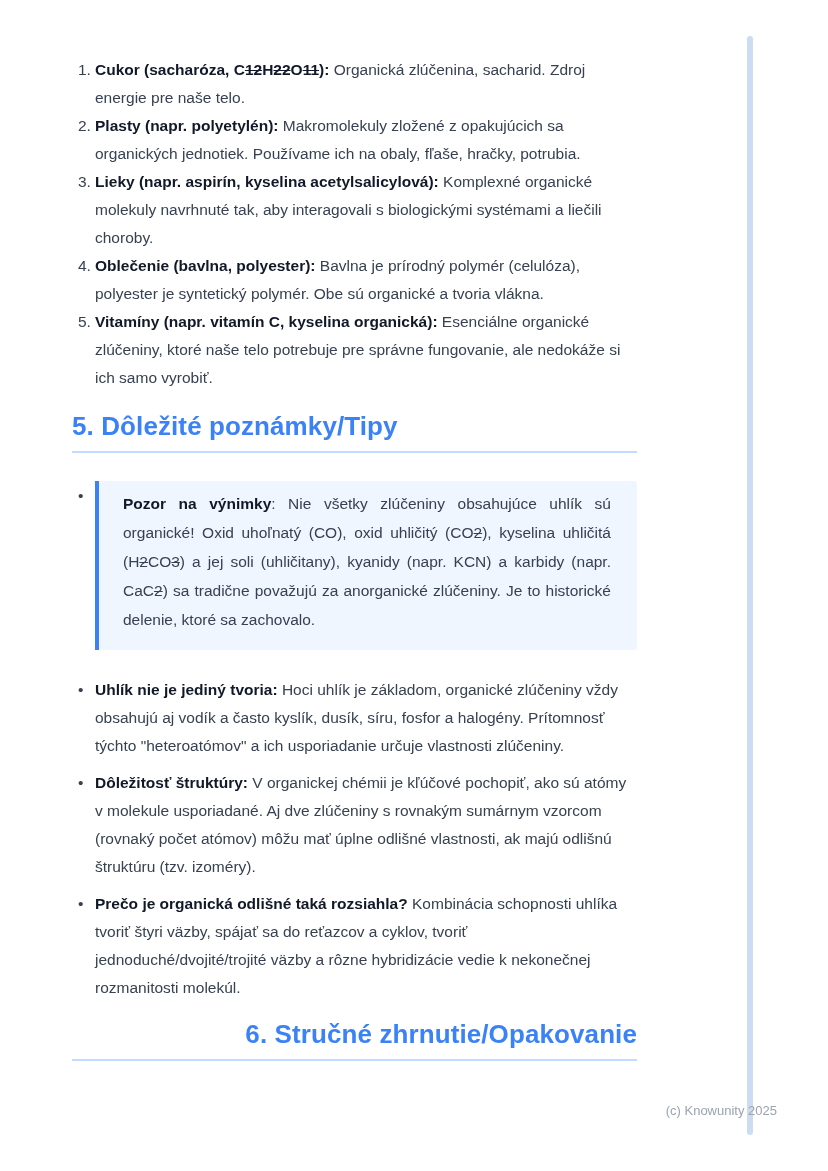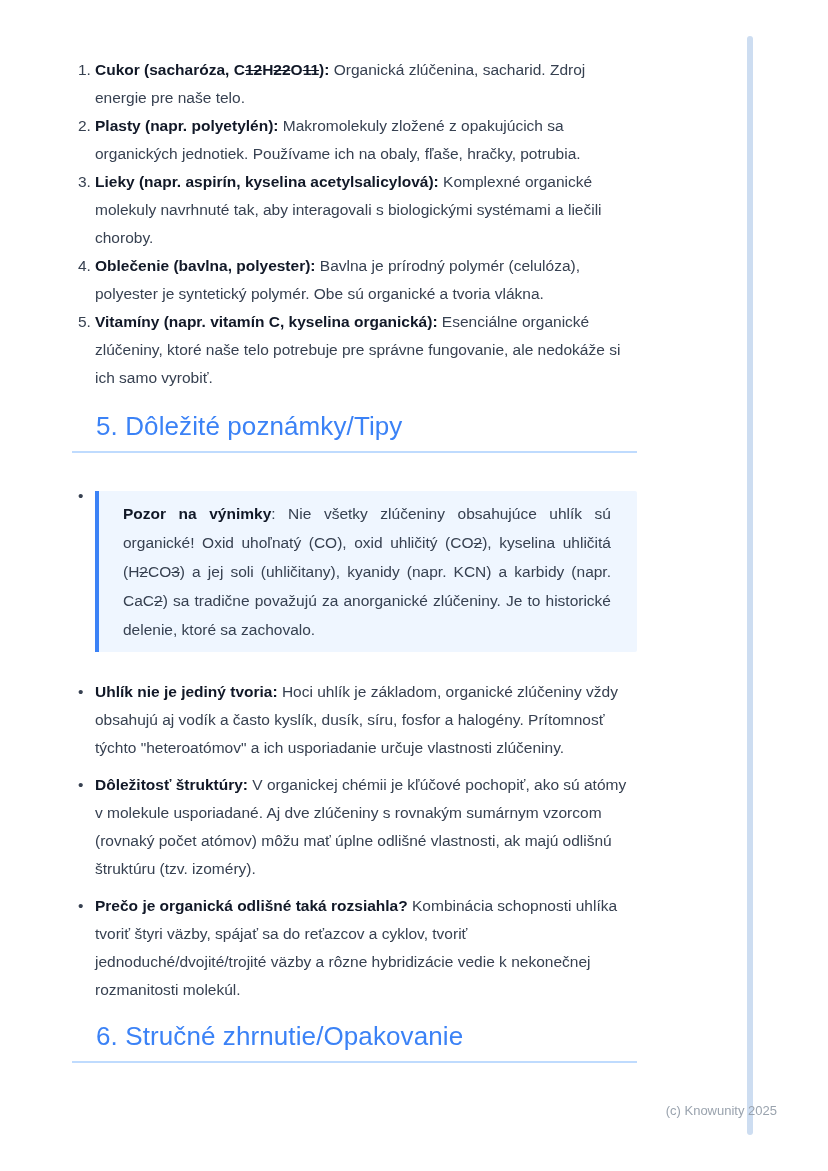--- a/index.html
+++ b/index.html
@@ -35,41 +35,39 @@
     flex: none;
     width: 17px;
     color: #374151;
   }
   .li-text { flex: 1; }
 
   .heading {
     margin-top: 18px;
     font-size: 26px;
     line-height: 32px;
-    font-weight: 400;
+    font-weight: 700;
     color: var(--heading, #3b82f6);
     letter-spacing: 0.1px;
-    margin-left: 24px;
   }
-  .heading.second { margin-top: 16px; }
+  .heading.second { margin-top: 16px; text-align: right; }
   .divider {
     margin-top: 9px;
     height: 2px;
     background: var(--divider, #bfdbfe);
     border: none;
   }
 
   .callout-row { margin-top: 28px; line-height: 29px; }
   .callout {
     flex: 1;
     background: var(--callout-bg, #eff6ff);
     border-left: 4px solid var(--callout-border, #3b82f6);
-    padding: 8px 26px 8px 24px;
+    padding: 8px 26px 16px 24px;
     border-radius: 0 2px 2px 0;
-    margin-top: 10px;
   }
   .callout-text {
     font-size: 15.5px;
     line-height: 29px;
     text-align: justify;
   }
 
   .bullets { margin-top: 26px; }
   .bullets .li-row { margin-bottom: 9px; }
   .bullets .li-row:last-child { margin-bottom: 0; }

